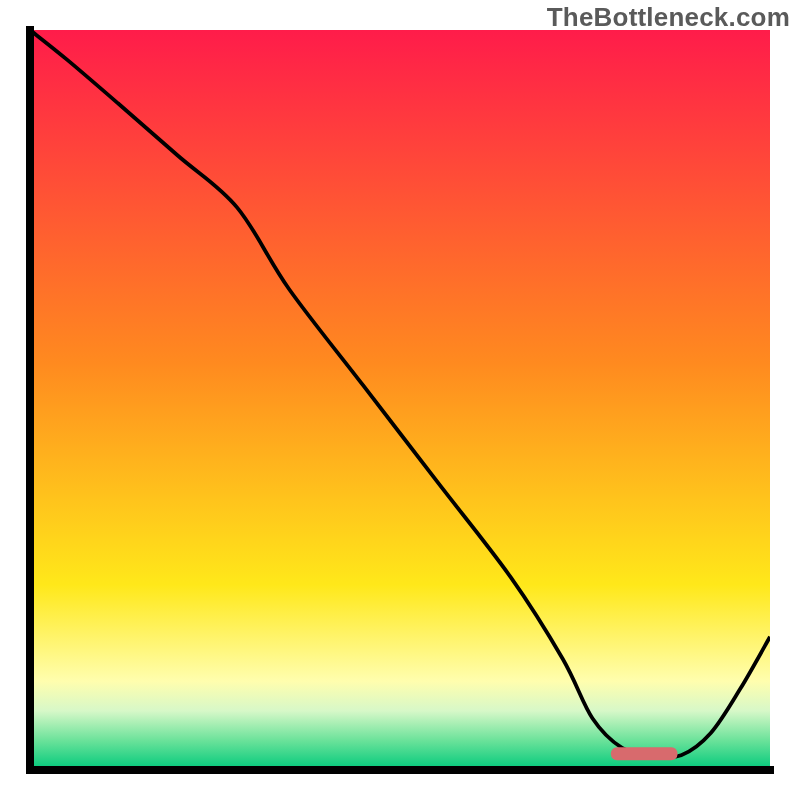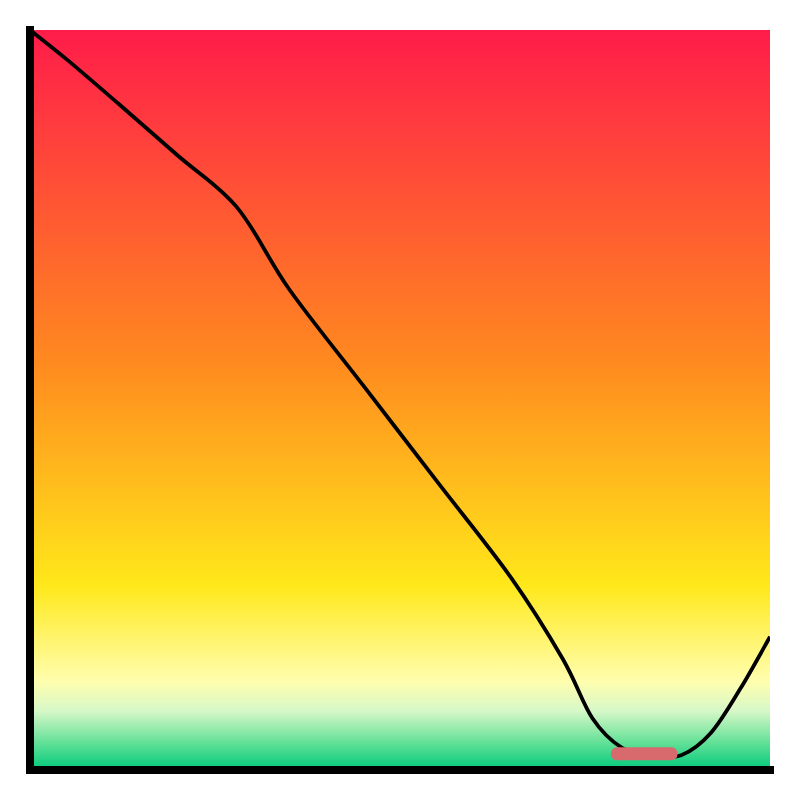--- a/index.html
+++ b/index.html
@@ -32,20 +32,21 @@
     width: 800px;
     height: 800px;
     display: block;
   }
 </style>
 </head>
 <body>
 
 <div class="chart-container">
 
+  <div class="watermark">TheBottleneck.com</div>
 
   <svg class="plot" viewBox="0 0 800 800" preserveAspectRatio="none">
 
     <defs>
       <linearGradient id="bg-grad" x1="0" y1="0" x2="0" y2="1">
 
       <stop offset="0.000%" stop-color="#ff1c4a"></stop>
           <stop offset="45.000%" stop-color="#ff8a1f"></stop>
           <stop offset="75.000%" stop-color="#ffe81a"></stop>
           <stop offset="88.000%" stop-color="#fffeae"></stop>

